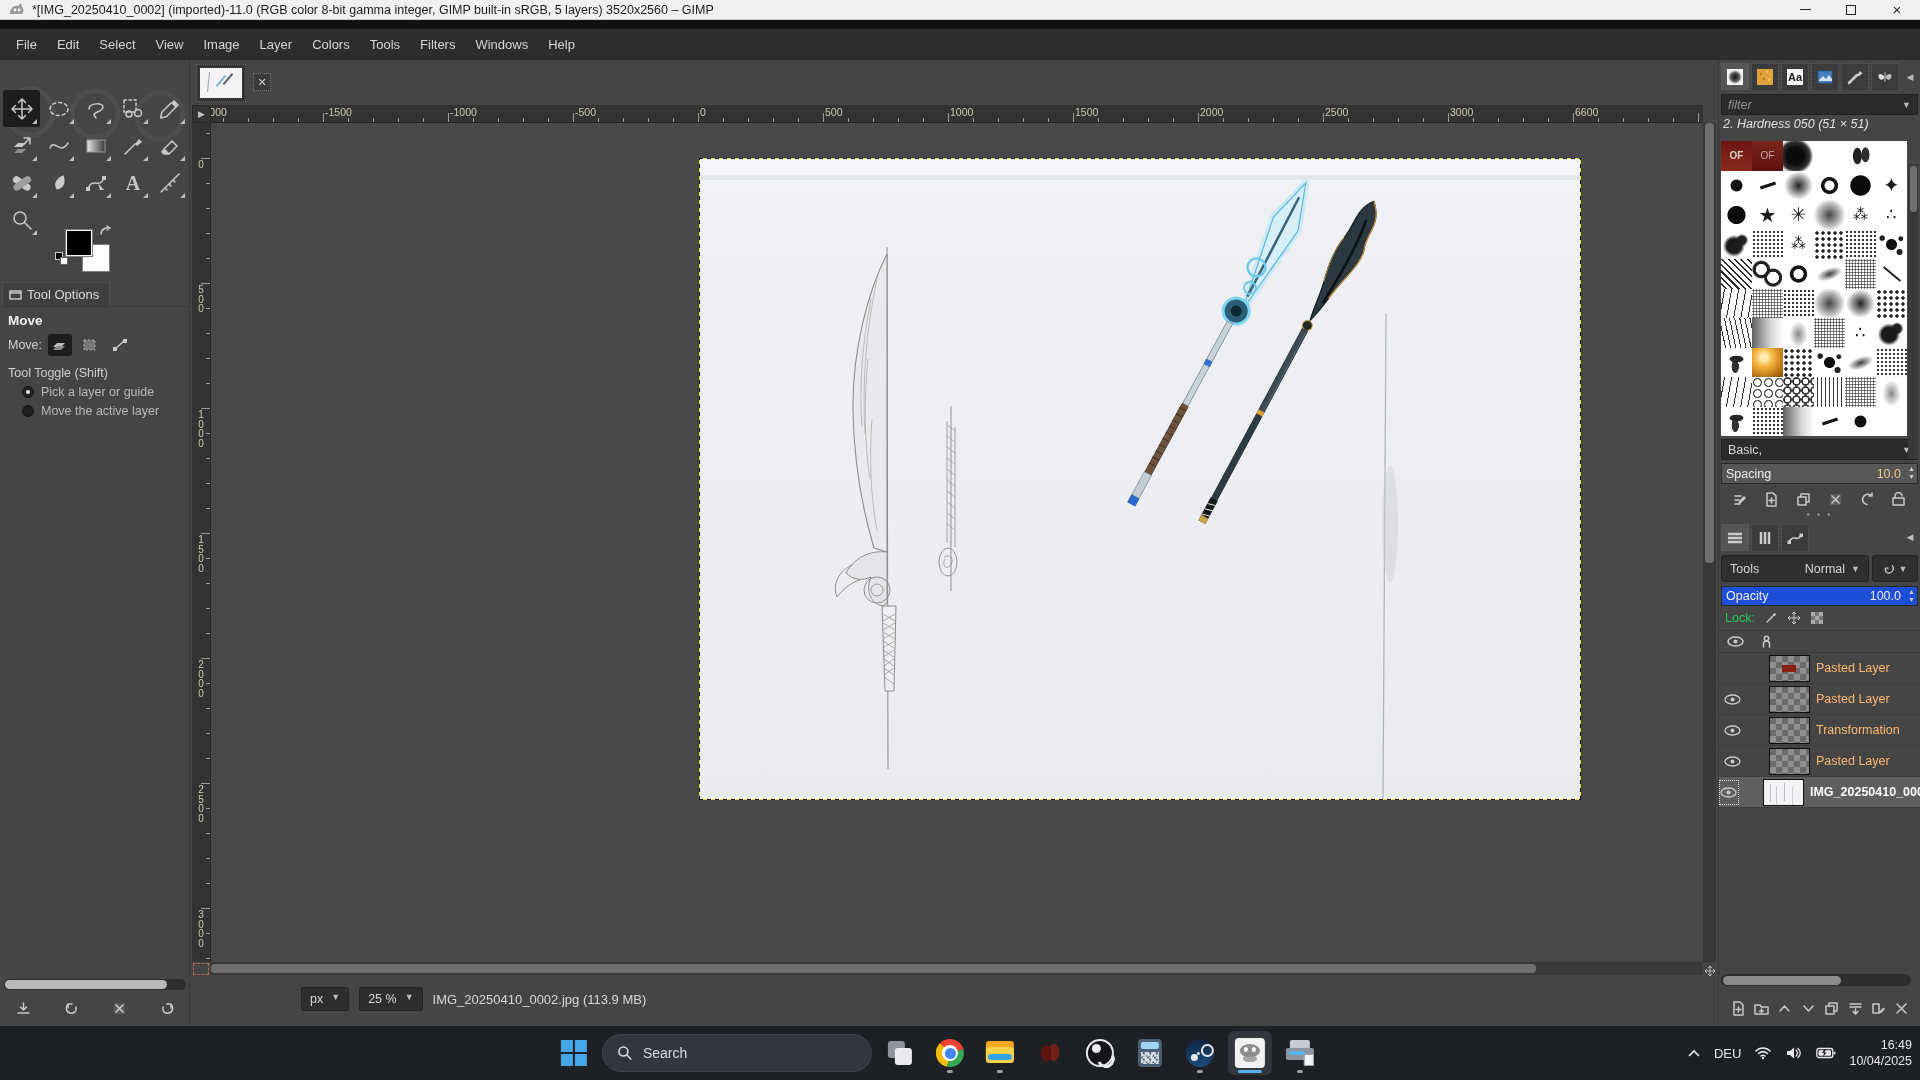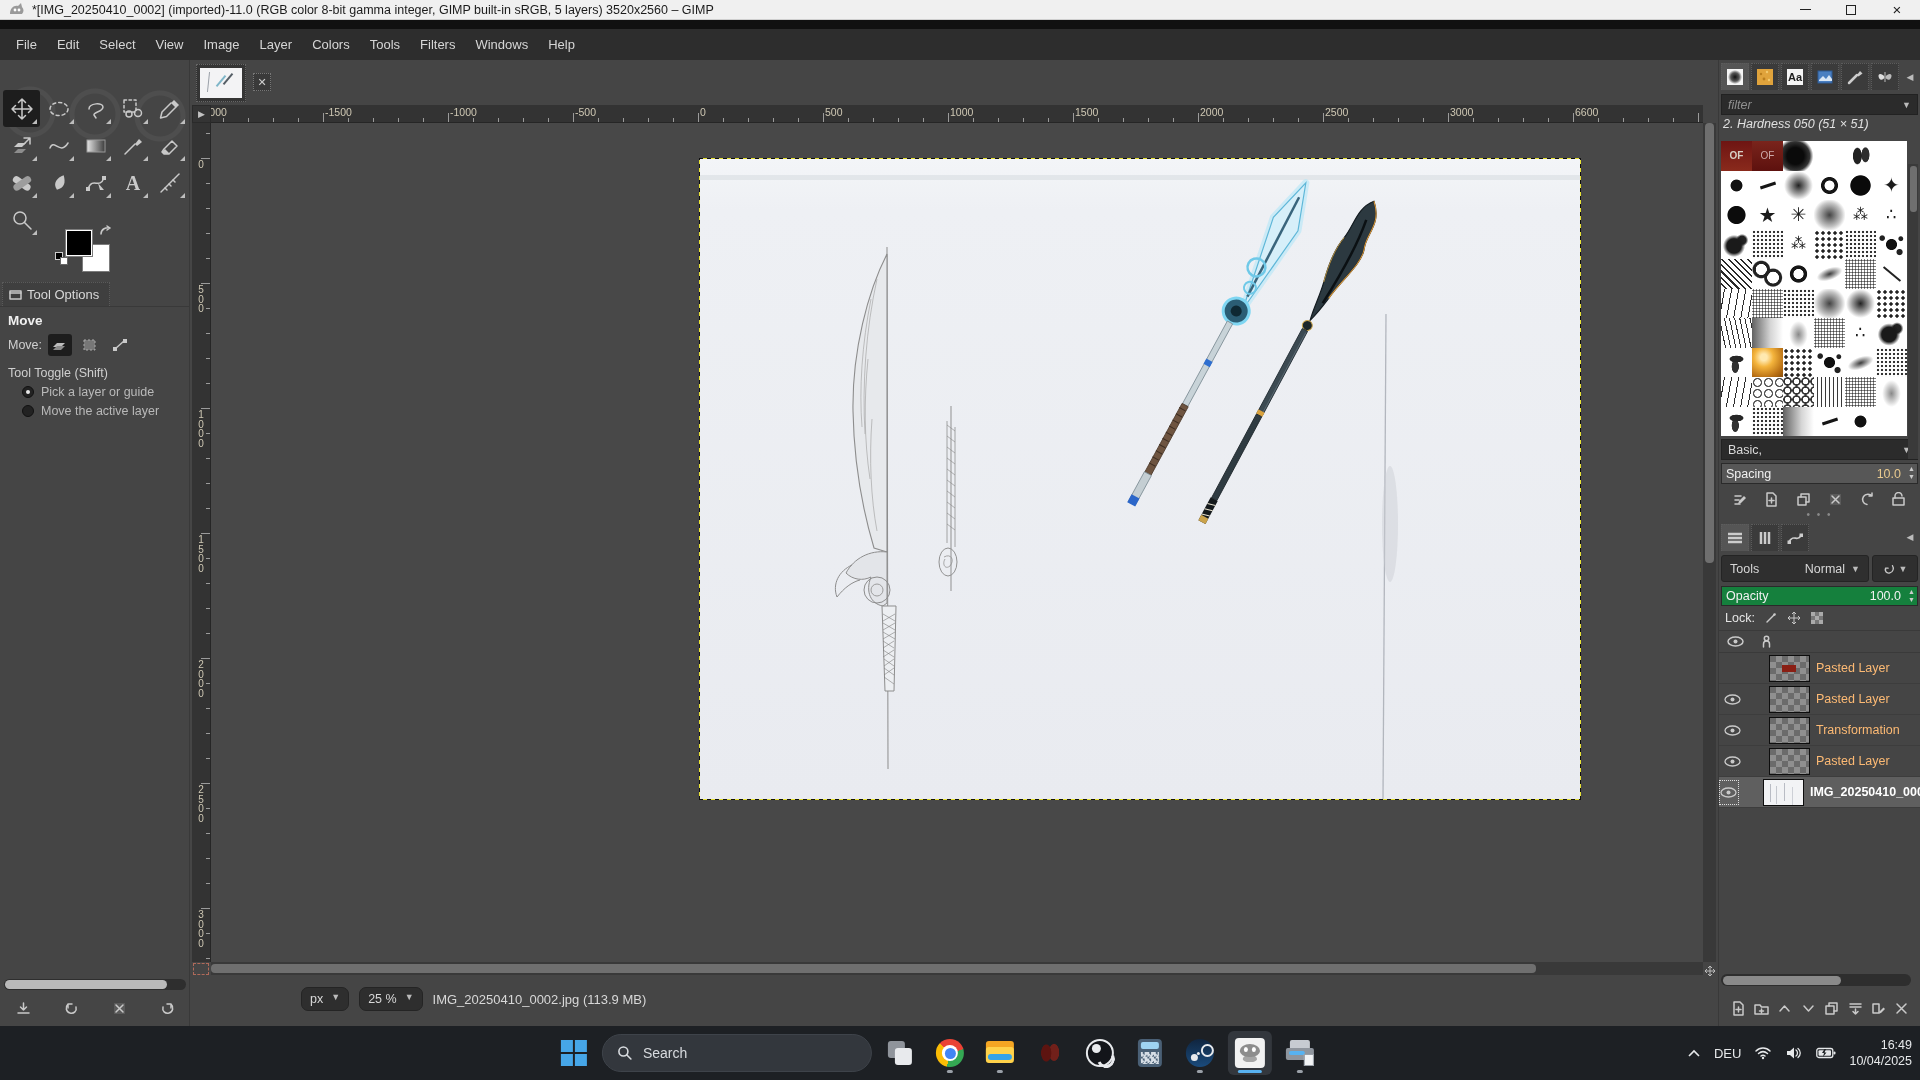--- a/index.html
+++ b/index.html
@@ -98,21 +98,21 @@
 
   #v-scrollbar { position:absolute; left:1512px; top:63px; width:13px; height:839px; background:#393939; }
   #v-scrollbar .thumb { position:absolute; left:2px; top:0; width:9px; height:440px; background:#6f6f6f; border-radius:4px; }
   #h-scrollbar { position:absolute; left:20px; top:902px; width:1492px; height:13px; background:#393939; }
   #h-scrollbar .thumb { position:absolute; left:0; top:2px; width:1325px; height:9px; background:#6f6f6f; border-radius:4px; }
   #quickmask { position:absolute; left:2px; top:903px; width:16px; height:12px; border:1px dashed #b06a5a; }
   #nav-corner { position:absolute; left:1513px; top:903px; width:12px; height:12px; }
   #nav-corner svg { width:12px; height:12px; }
 
   #statusbar { position:absolute; left:0; top:922px; width:100%; height:34px; display:flex; align-items:center; color:#d8d8d8; font-size:13px; }
-  .sel-box { background:#2e2e2e; border:1px solid #242424; border-radius:7px; color:#d8d8d8;
+  .sel-box { background:#2e2e2e; border:1px solid #242424; border-radius:2px; color:#d8d8d8;
     display:flex; align-items:flex-start; gap:8px; padding:4px 8px; font-size:12.5px; }
   #unit-select { margin-left:110px; }
   #zoom-select { margin-left:10px; }
   .chev { font-size:9px; color:#bbb; }
   #status-text { margin-left:10px; }
 
   
   .rd-tabs { display:flex; align-items:center; gap:2px; padding:2px 2px 0 2px; height:31px; }
   .rd-tab { width:28px; height:27px; background:#3b3b3b; border:1px dotted #5c5c5c; border-bottom:none;
     display:flex; align-items:center; justify-content:center; }
@@ -183,24 +183,24 @@
   #brush-actions { display:flex; justify-content:space-between; padding:5px 10px 2px 10px; }
   .grip-dots { text-align:center; color:#8a8a8a; font-size:10px; letter-spacing:2px; height:10px; line-height:8px; }
 
   #layers-panel .rd-tabs { height:30px; }
   #mode-row { display:flex; gap:3px; margin:4px 2px 0 2px; }
   #mode-box { flex:1; height:27px; background:#2f2f2f; border:1px solid #242424; border-radius:3px; display:flex; align-items:center;
     color:#d6d6d6; font-size:12.5px; padding:0 8px; gap:6px; }
   #mode-box .val { margin-left:auto; }
   #mode-extra { width:46px; height:27px; background:#2f2f2f; border:1px solid #242424; border-radius:3px; display:flex;
     align-items:center; justify-content:center; gap:4px; color:#ccc; font-size:11px; }
-  #opacity-row { margin:4px 2px 0 2px; height:20px; background:#15803d; border:1px solid #2a2a2a; position:relative;
+  #opacity-row { margin:4px 2px 0 2px; height:20px; background:#1d4ed8; border:1px solid #2a2a2a; position:relative;
     display:flex; align-items:center; color:#f2f2f2; font-size:12.5px; padding:0 4px; }
   #opacity-row .val { margin-left:auto; padding-right:12px; color:#f2f2f2; }
-  #lock-row { display:flex; align-items:flex-start; gap:9px; color:#e5e5e5; font-size:12.5px; padding:5px 6px; }
+  #lock-row { display:flex; align-items:flex-start; gap:9px; color:#22c55e; font-size:12.5px; padding:5px 6px; }
   #lock-row svg { width:14px; height:14px; }
 
   #layer-header { display:flex; gap:14px; padding:4px 8px; border-top:1px solid #3a3a3a; border-bottom:1px solid #3a3a3a; }
   #layer-header svg { width:17px; height:13px; }
   .layer-row { display:flex; align-items:center; height:31px; border-bottom:1px solid #3d3d3d; position:relative; }
   .layer-row.active { background:#5f5f5f; }
   .eye-box { width:26px; display:flex; justify-content:center; }
   .eye-box svg { width:17px; height:11px; }
   .eye-box.focus { outline:1px dotted #ddd; outline-offset:-1px; height:25px; align-items:center; display:flex; }
   .layer-thumb { width:41px; height:27px; border:1.5px solid #0d0d0d; margin-left:24px; flex:none;

